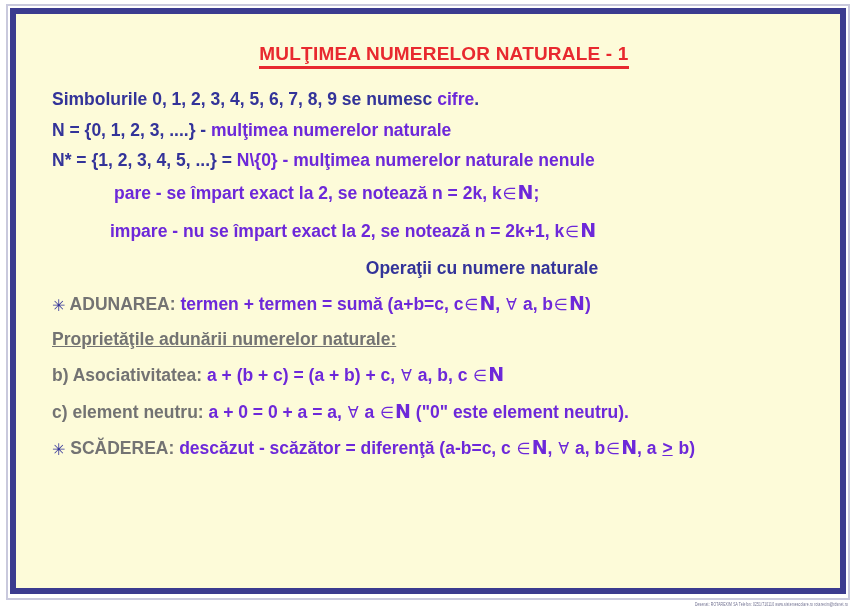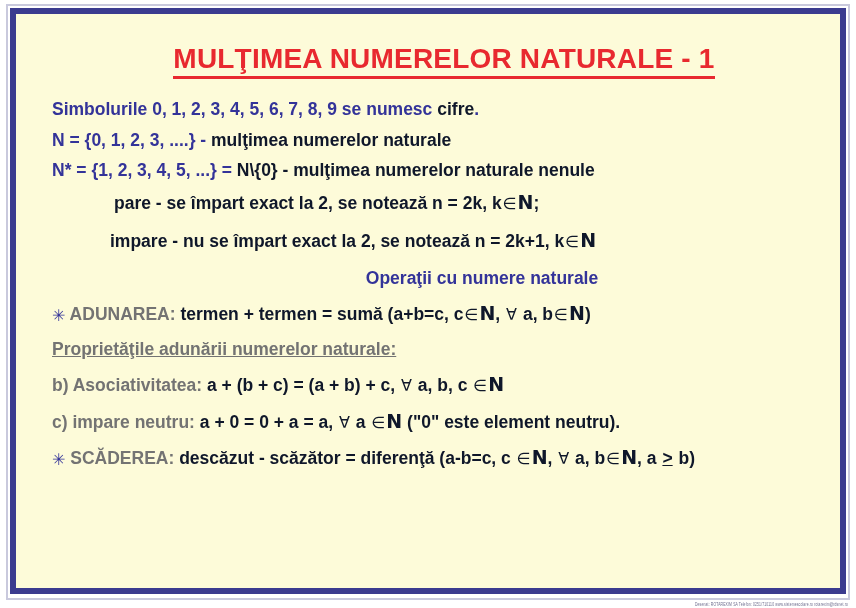--- a/index.html
+++ b/index.html
@@ -47,21 +47,21 @@
     top: 14px;
     width: 824px;
     height: 574px;
     box-sizing: border-box;
   }
 
   .title {
     text-align: center;
     color: #e8292f;
     font-weight: bold;
-    font-size: 28px;
+    font-size: 19px;
     letter-spacing: 0.2px;
     margin-top: 15px;
     margin-bottom: 0;
     white-space: nowrap;
   }
   .title span.t-inner {
     border-bottom: 3px solid #e8292f;
     padding-bottom: 2px;
   }
 
@@ -70,21 +70,21 @@
     padding-left: 20px;
   }
   .line {
     font-size: 17.5px;
     font-weight: bold;
     color: #333399;
     line-height: 1;
     margin-bottom: 13px;
     white-space: nowrap;
   }
-  .red { color: #0f172a; }
+  .red { color: #6d28d9; }
   .blue { color: #737373; }
   .ital { }
   .uline { text-decoration: underline; }
   .indent-1 { padding-left: 62px; }
   .indent-2 { padding-left: 58px; }
   .indent-3 { padding-left: 56px; text-align: center; }
   .sym {
     font-family: "DejaVu Sans", sans-serif;
     font-weight: normal;
     font-size: 16px;
@@ -167,21 +167,21 @@
         <div class="line gap-mid">
           <span class="blue ital uline">Proprietăţile adunării numerelor naturale:</span>
         </div>
 
 
         <div class="line gap-mid">
           <span class="blue ital">b) Asociativitatea:</span><span class="red"> a + (b + c) = (a + b) + c, </span><span class="red sym">∀</span><span class="red"> a, b, c </span><span class="red sym">∈</span><span class="red setN">N</span>
         </div>
 
         <div class="line gap-mid">
-          <span class="blue ital">c) impare neutru:</span><span class="red"> a + 0 = 0 + a = a, </span><span class="red sym">∀</span><span class="red"> a </span><span class="red sym">∈</span><span class="red setN">N</span><span class="red"> ("0" este element neutru).</span>
+          <span class="blue ital">c) element neutru:</span><span class="red"> a + 0 = 0 + a = a, </span><span class="red sym">∀</span><span class="red"> a </span><span class="red sym">∈</span><span class="red setN">N</span><span class="red"> ("0" este element neutru).</span>
         </div>
 
         <div class="line">
           <span class="star">✳</span><span class="blue"> SCĂDEREA: </span><span class="red">descăzut - scăzător = diferenţă (a-b=c, c </span><span class="red sym">∈</span><span class="red setN">N</span><span class="red">, </span><span class="red sym">∀</span><span class="red"> a, b</span><span class="red sym">∈</span><span class="red setN">N</span><span class="red">, a </span><span class="red gte">&gt;</span><span class="red"> b)</span>
         </div>
 
       </div>
     </div>
   </div>
 

